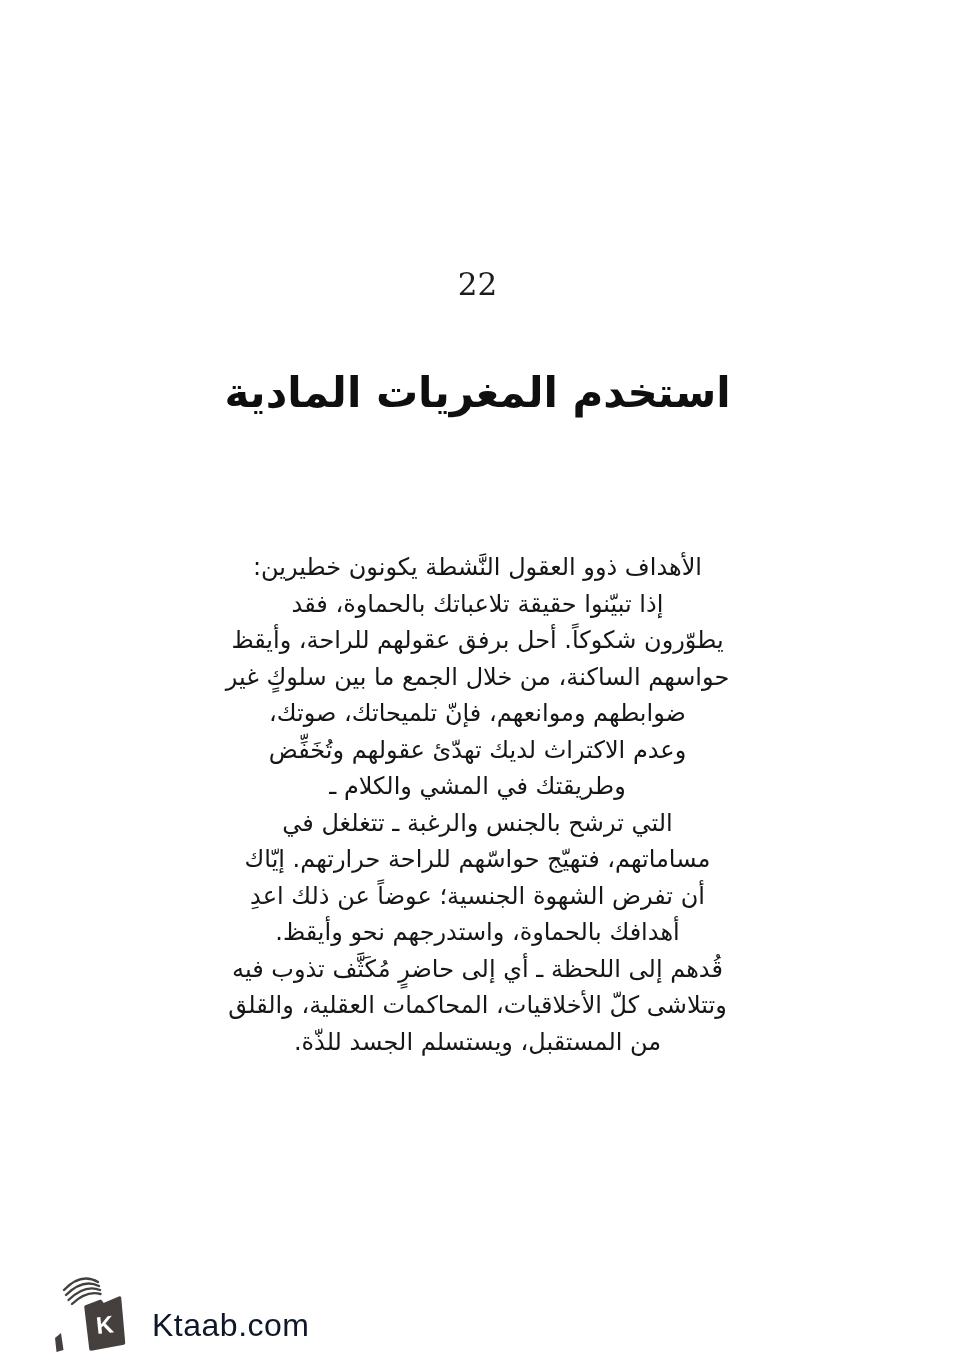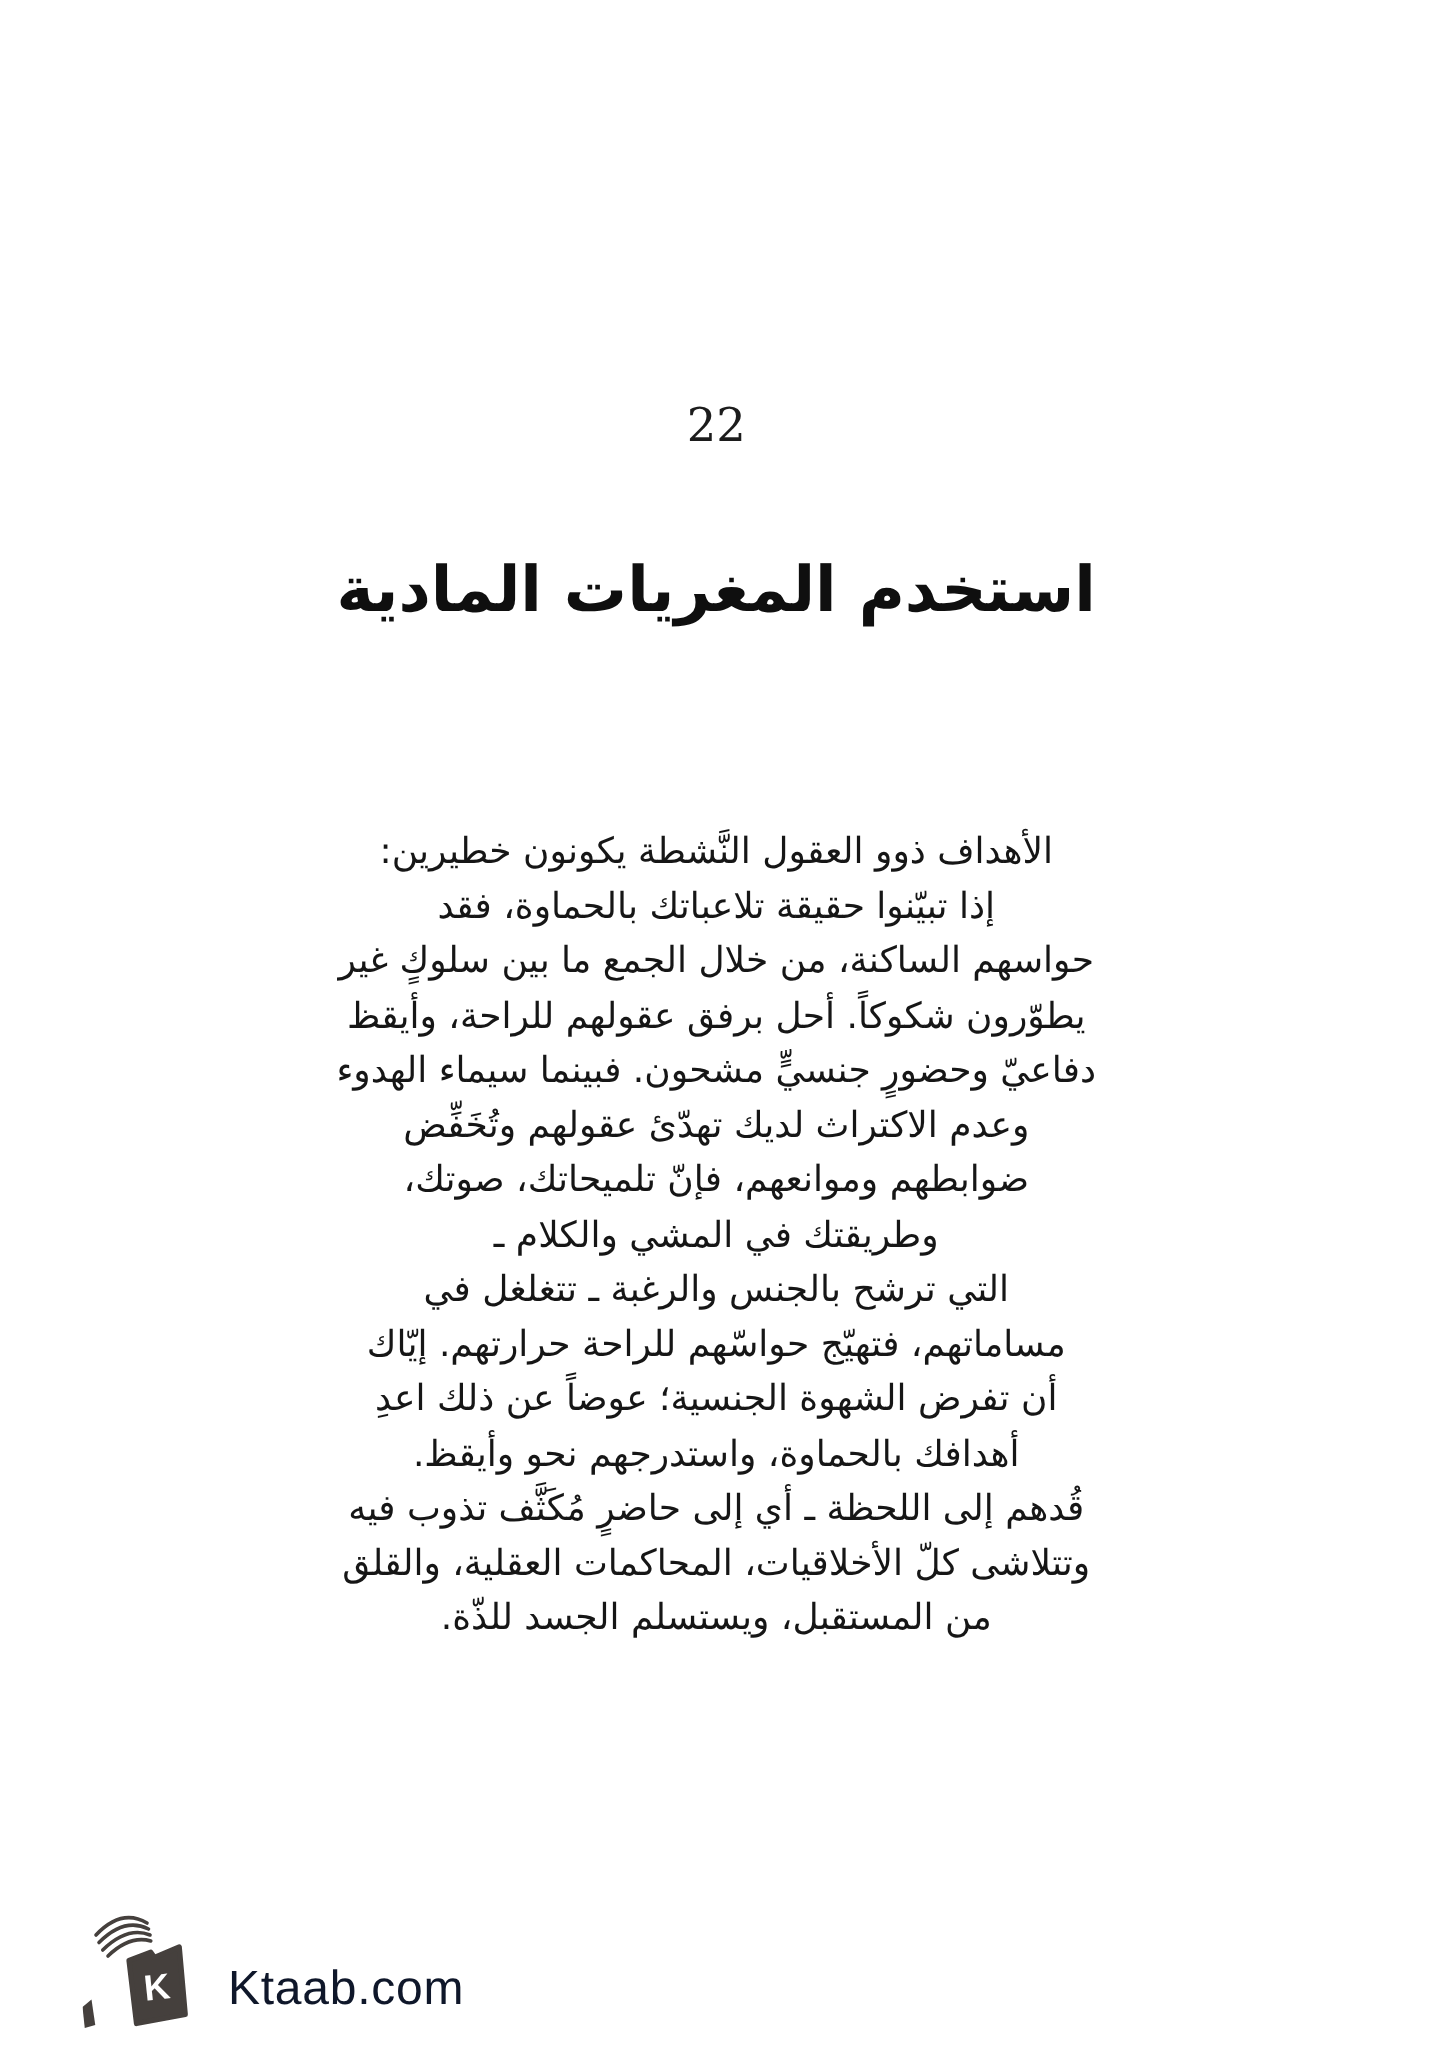--- a/index.html
+++ b/index.html
@@ -81,25 +81,24 @@
 
 <div class="page">
 
   <div class="page-number">22</div>
 
   <h1 class="chapter-title">استخدم المغريات المادية</h1>
 
   <div class="body-text">
     <p>الأهداف ذوو العقول النَّشطة يكونون خطيرين:</p>
     <p>إذا تبيّنوا حقيقة تلاعباتك بالحماوة، فقد</p>
+    <p>يطوّرون شكوكاً. أحل برفق عقولهم للراحة، وأيقظ</p>
     <p>حواسهم الساكنة، من خلال الجمع ما بين سلوكٍ غير</p>
-    <p>يطوّرون شكوكاً. أحل برفق عقولهم للراحة، وأيقظ</p>
-    <p>دفاعيّ وحضورٍ جنسيٍّ مشحون. فبينما سيماء الهدوء</p>
+    <p>ضوابطهم وموانعهم، فإنّ تلميحاتك، صوتك،</p>
     <p>وعدم الاكتراث لديك تهدّئ عقولهم وتُخَفِّض</p>
-    <p>ضوابطهم وموانعهم، فإنّ تلميحاتك، صوتك،</p>
     <p>وطريقتك في المشي والكلام ـ</p>
     <p>التي ترشح بالجنس والرغبة ـ تتغلغل في</p>
     <p>مساماتهم، فتهيّج حواسّهم للراحة حرارتهم. إيّاك</p>
     <p>أن تفرض الشهوة الجنسية؛ عوضاً عن ذلك اعدِ</p>
     <p>أهدافك بالحماوة، واستدرجهم نحو وأيقظ.</p>
     <p>قُدهم إلى اللحظة ـ أي إلى حاضرٍ مُكَثَّف تذوب فيه</p>
     <p>وتتلاشى كلّ الأخلاقيات، المحاكمات العقلية، والقلق</p>
     <p>من المستقبل، ويستسلم الجسد للذّة.</p>
   </div>
 

